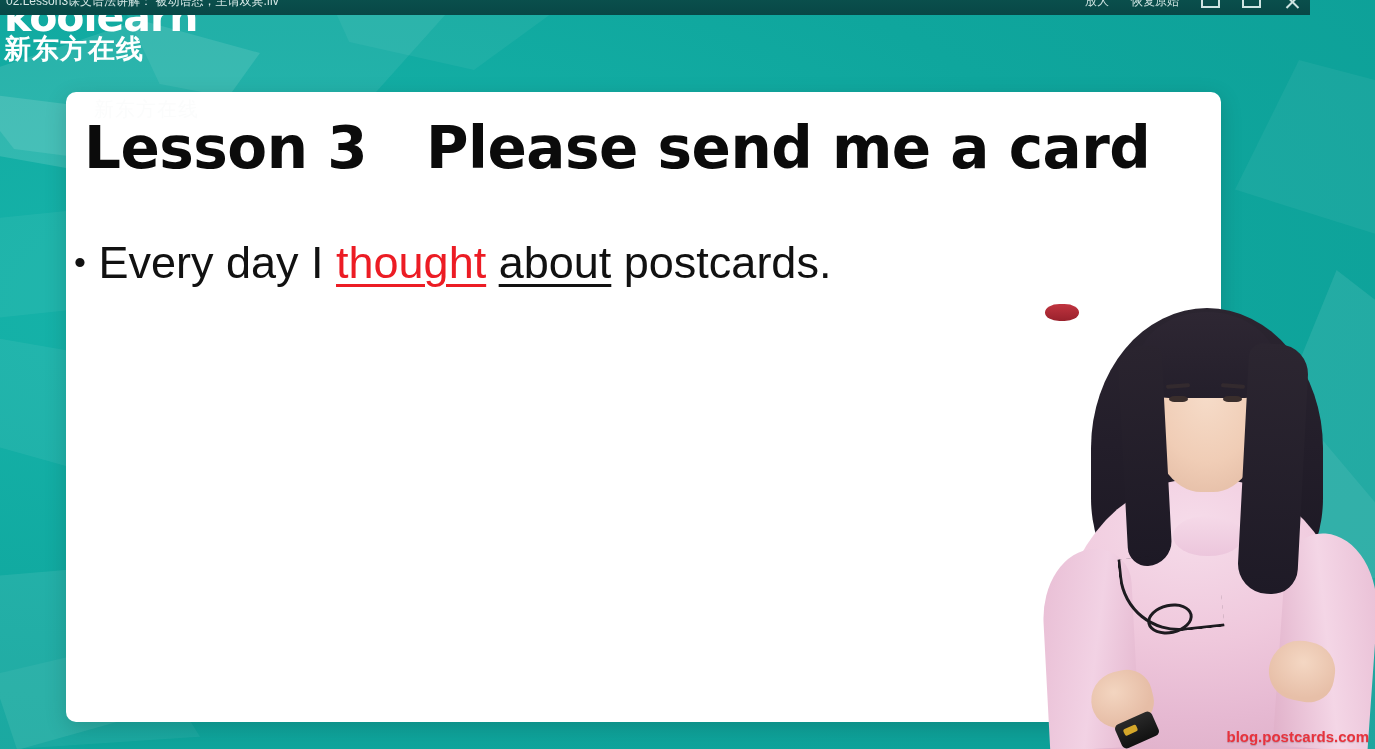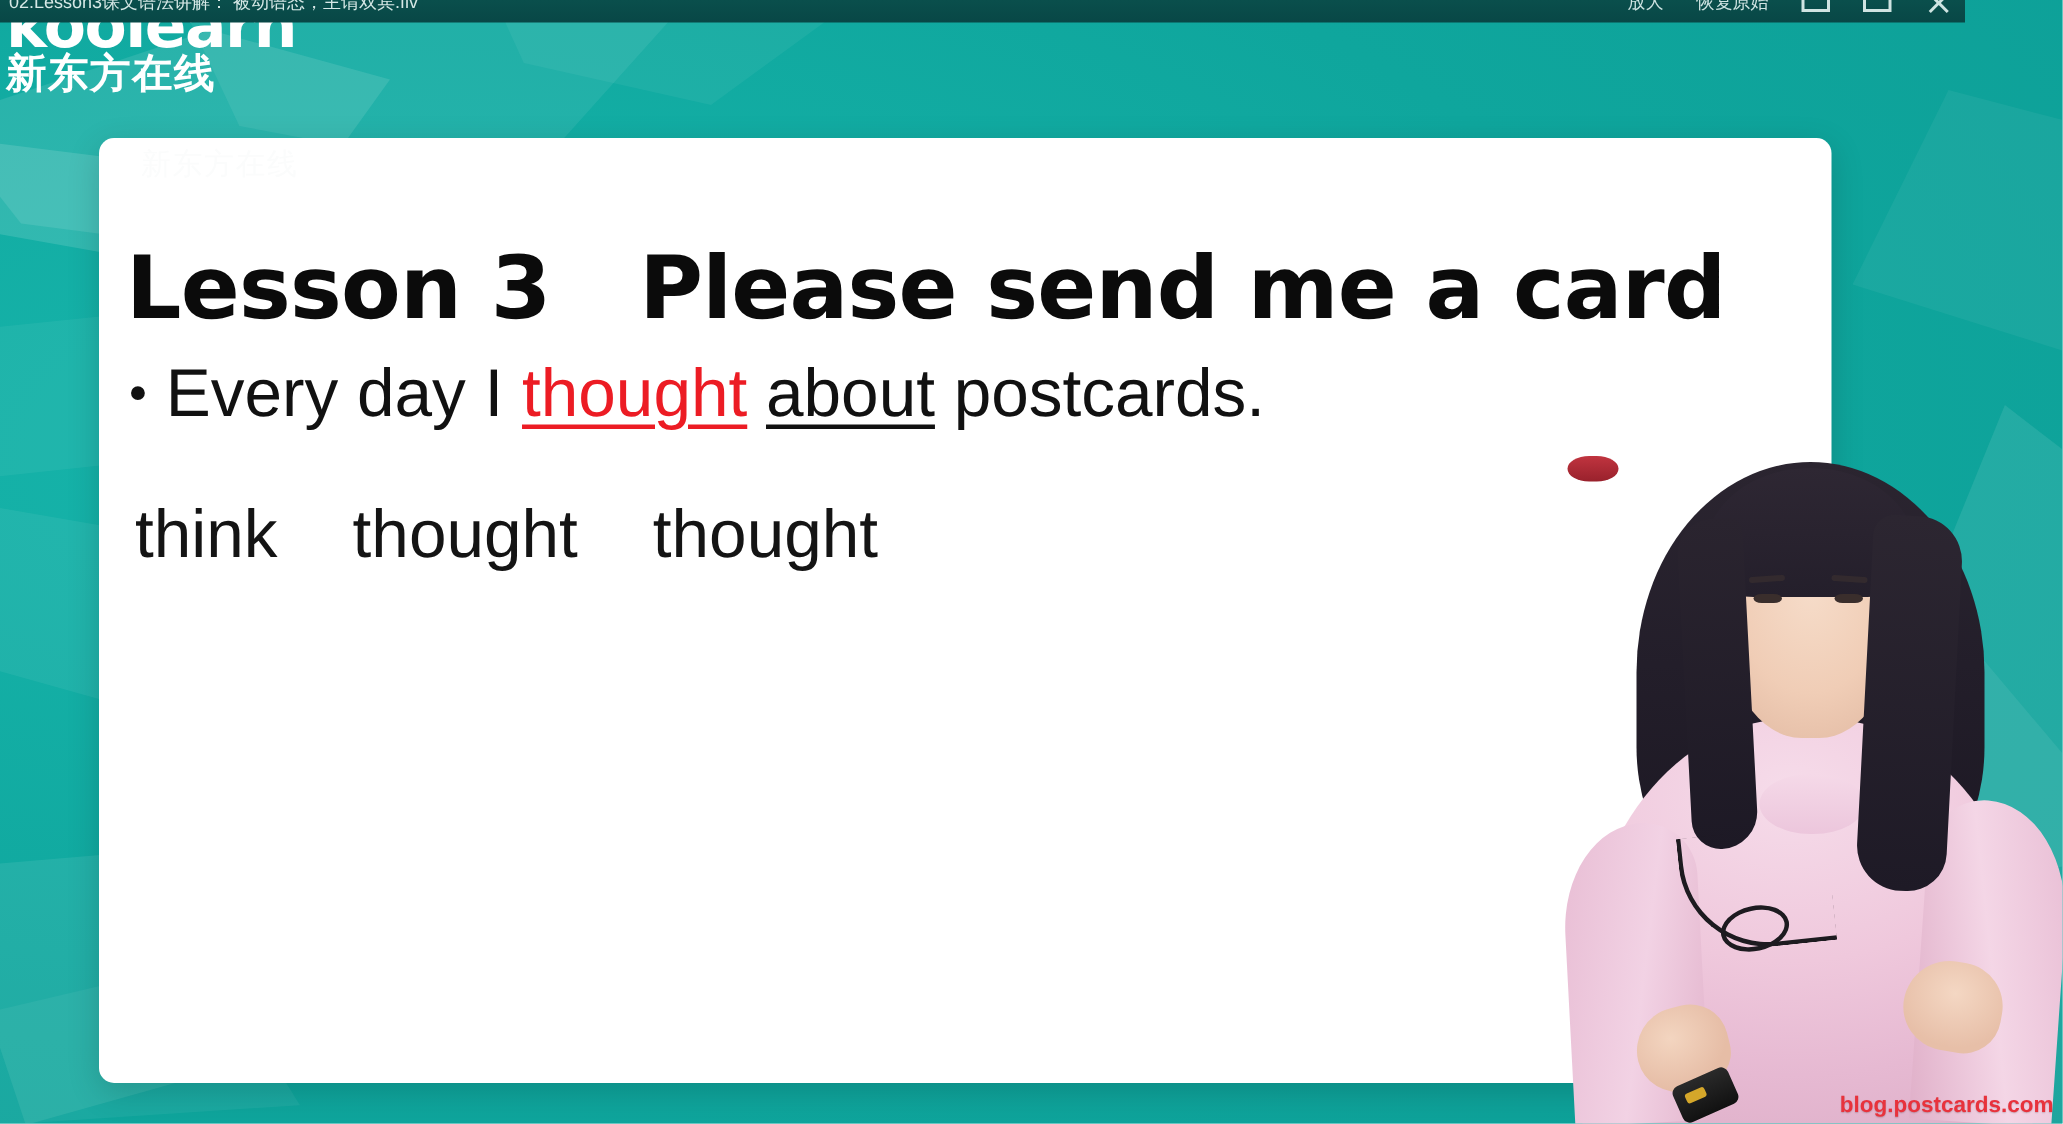--- a/index.html
+++ b/index.html
@@ -114,24 +114,23 @@
   }
   #slide-title{
     position:absolute; left:18px; top:25px;
     font-family:"DejaVu Sans", sans-serif;
     font-weight:700;
     font-size:58px;
     line-height:62px;
     color:#0b0b0b;
     letter-spacing:-0.5px;
     white-space:pre;
-    margin-top:44px;
   }
   #bullet-line{
-    position:absolute; left:20px; top:140px;
+    position:absolute; left:8px; top:140px;
     font-size:45px; line-height:60px; color:#111;
     font-family:"Liberation Sans", sans-serif;
     white-space:nowrap;
     text-align:center;
   }
   #bullet-line .dot{ font-size:34px; vertical-align:4px; }
   .hl-red{ color:#ec1c24; text-decoration:underline; text-decoration-thickness:3px; text-underline-offset:6px; }
   .hl-black{ color:#111; text-decoration:underline; text-decoration-thickness:3px; text-underline-offset:6px; }
   #verb-line{
     position:absolute; left:24px; top:235px;
@@ -292,21 +291,20 @@
 <div id="slide">
   <div id="slide-watermark">新东方在线</div>
 
   <div id="slide-title">Lesson 3   Please send me a card</div>
 
   <div id="bullet-line">
     <span class="dot">•</span>
     <span>Every day I </span><span class="hl-red">thought</span><span> </span><span class="hl-black">about</span><span> postcards.</span>
   </div>
 
-  <div id="verb-line">think    thought    thought</div>
 </div>
 
 <div id="instructor">
   <div class="ins-layer ins-hair-back"></div>
   <div class="ins-layer ins-neck"></div>
   <div class="ins-layer ins-torso"></div>
   <div class="ins-layer ins-arm-l"></div>
   <div class="ins-layer ins-arm-r"></div>
   <div class="ins-layer ins-collar"></div>
   <div class="ins-layer ins-face"></div>

